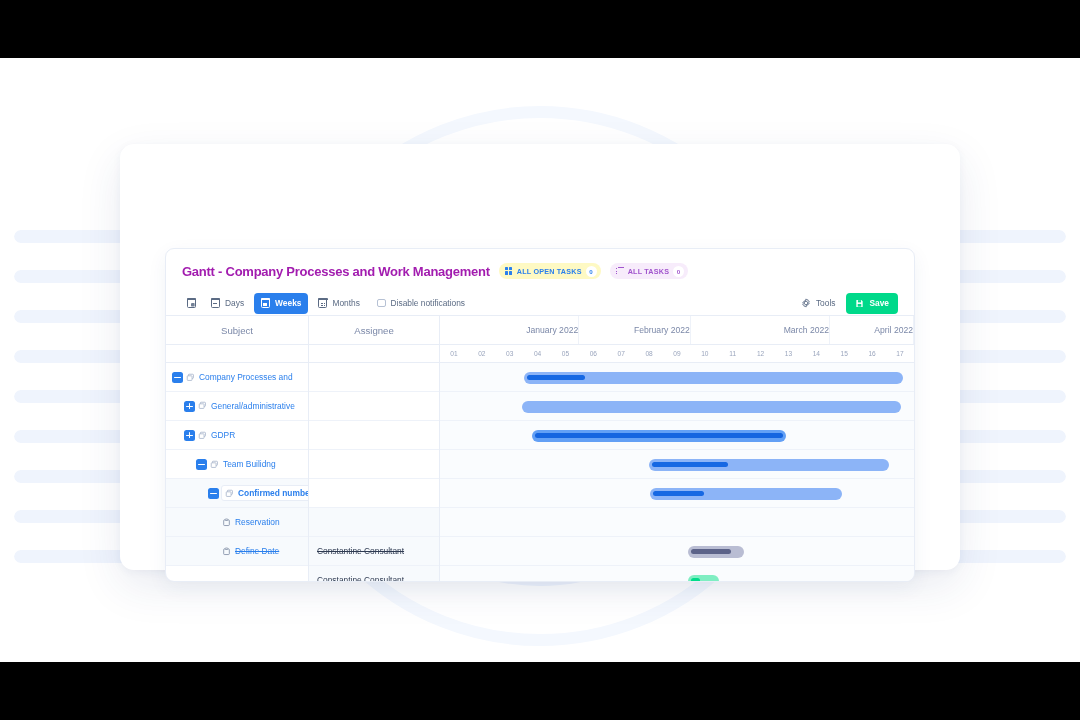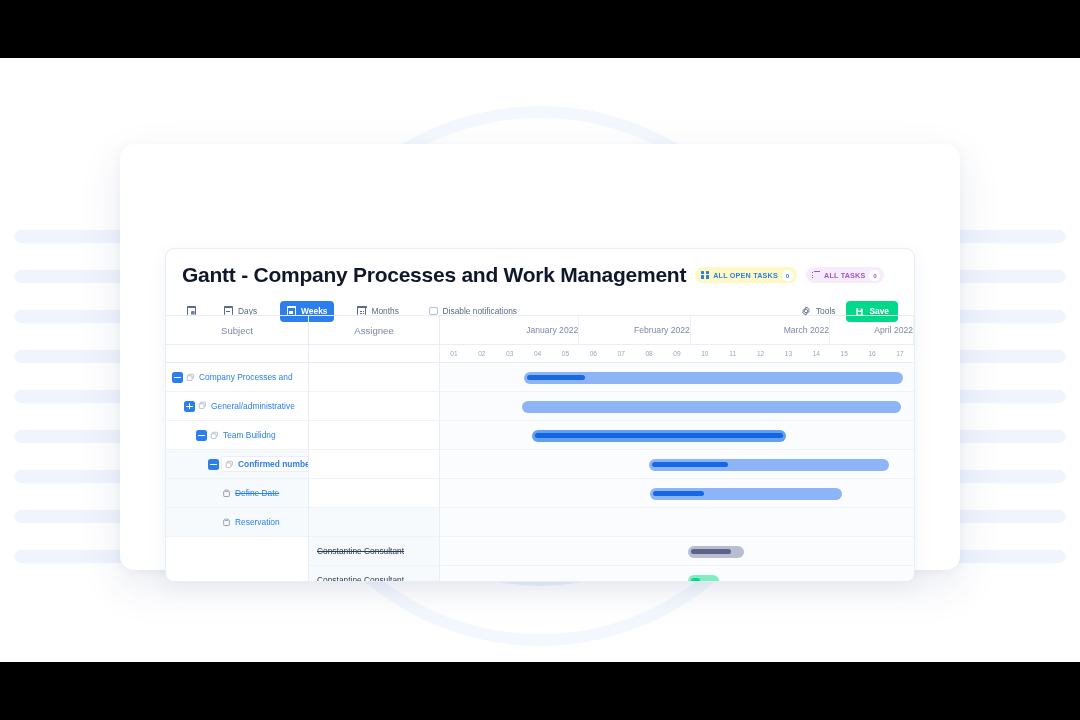--- a/index.html
+++ b/index.html
@@ -62,21 +62,21 @@
     width: 750px; height: 334px;
     background: #ffffff; border: 1px solid #e8edf6;
     border-radius: 9px; overflow: hidden;
     box-shadow: 0 6px 20px rgba(36,62,120,.06);
   }
 
   
   .card-head { padding: 14px 16px 0 16px; }
   .title-row { display: flex; align-items: center; gap: 9px; }
   .page-title {
-    font-size: 21px; font-weight: 700; color: #0f172a;
+    font-size: 13px; font-weight: 700; color: #a21caf;
     letter-spacing: -.25px; white-space: nowrap;
   }
   .badge {
     display: inline-flex; align-items: center; gap: 4px;
     border-radius: 11px; padding: 2.5px 4px 2.5px 6px;
     font-size: 7.2px; font-weight: 700; letter-spacing: .2px;
     white-space: nowrap;
   }
   .badge.open { background: #fef9c3; color: #2a7fec; }
   .badge.all  { background: #f7ecfb; color: #a155cd; }
@@ -108,21 +108,21 @@
   }
   .ico-list b:nth-of-type(1){top:1px}
   .ico-list b:nth-of-type(2){top:3.5px}
   .ico-list b:nth-of-type(3){top:6px}
 
   
   .toolbar {
     display: flex; align-items: center;
     margin-top: 12px; height: 24px;
   }
-  .tb-left { display: flex; align-items: flex-start; gap: 16px; }
+  .tb-left { display: flex; align-items: flex-start; gap: 3px; }
   .tb-right { margin-left: auto; display: flex; align-items: center; gap: 4px; }
   .tb-btn {
     display: inline-flex; align-items: center; gap: 5px;
     height: 21px; padding: 0 7px; border-radius: 4px;
     font-size: 8.4px; color: #5b6b84; background: transparent;
     border: none; cursor: pointer; white-space: nowrap;
   }
   .tb-btn.icon-only { padding: 0 5px; }
   .tb-btn.active { background: #2a7fec; color: #ffffff; font-weight: 600; }
   .tb-btn.save {
@@ -381,20 +381,31 @@
               <div class="tw plus"></div>
               <span class="" style="display: inline-flex; align-items: flex-start;">
                 <svg class="doc-ico" viewBox="0 0 16 16">
                   <rect x="4.2" y="2.2" width="9" height="7.4" rx="1.3" fill="none" stroke="#93a3bf" stroke-width="1.3"></rect>
                   <rect x="2.2" y="5" width="8.6" height="8.2" rx="1.3" fill="#fff" stroke="#93a3bf" stroke-width="1.3"></rect>
                 </svg>
                 <span class="sub-text">General/administrative</span>
               </span>
             </div>
             <div class="row">
+              <div class="indent" style="width: 18px;"></div>
+              <div class="tw plus"></div>
+              <span class="" style="display: inline-flex; align-items: center;">
+                <svg class="doc-ico" viewBox="0 0 16 16">
+                  <rect x="4.2" y="2.2" width="9" height="7.4" rx="1.3" fill="none" stroke="#93a3bf" stroke-width="1.3"></rect>
+                  <rect x="2.2" y="5" width="8.6" height="8.2" rx="1.3" fill="#fff" stroke="#93a3bf" stroke-width="1.3"></rect>
+                </svg>
+                <span class="sub-text">GDPR</span>
+              </span>
+            </div>
+            <div class="row">
               <div class="indent" style="width: 30px;"></div>
               <div class="tw"></div>
               <span class="" style="display: inline-flex; align-items: center;">
                 <svg class="doc-ico" viewBox="0 0 16 16">
                   <rect x="4.2" y="2.2" width="9" height="7.4" rx="1.3" fill="none" stroke="#93a3bf" stroke-width="1.3"></rect>
                   <rect x="2.2" y="5" width="8.6" height="8.2" rx="1.3" fill="#fff" stroke="#93a3bf" stroke-width="1.3"></rect>
                 </svg>
                 <span class="sub-text">Team Builidng</span>
               </span>
             </div>
@@ -402,40 +413,40 @@
               <div class="indent" style="width: 42px;"></div>
               <div class="tw"></div>
               <span class="chip" style="display: inline-flex; align-items: center;">
                 <svg class="doc-ico" viewBox="0 0 16 16">
                   <rect x="4.2" y="2.2" width="9" height="7.4" rx="1.3" fill="none" stroke="#93a3bf" stroke-width="1.3"></rect>
                   <rect x="2.2" y="5" width="8.6" height="8.2" rx="1.3" fill="#fff" stroke="#93a3bf" stroke-width="1.3"></rect>
                 </svg>
                 <span class="sub-text bold">Confirmed number of participatns</span>
               </span>
             </div>
+            <div class="row tint">
+              <div class="indent" style="width: 54px;"></div>
+              <div style="width: 2px; flex: 0 0 auto;"></div>
+              <span class="" style="display: inline-flex; align-items: center;">
+                <svg class="doc-ico" viewBox="0 0 16 16">
+                  <rect x="3" y="3.4" width="10" height="10" rx="1.4" fill="none" stroke="#6b7b97" stroke-width="1.4"></rect>
+                  <rect x="5.6" y="1.8" width="4.8" height="2.6" rx="1" fill="#fff" stroke="#6b7b97" stroke-width="1.3"></rect>
+                </svg>
+                <span class="sub-text">Reservation</span>
+              </span>
+            </div>
             <div class="row strike-row tint">
               <div class="indent" style="width: 54px;"></div>
               <div style="width: 2px; flex: 0 0 auto;"></div>
               <span class="" style="display: inline-flex; align-items: center;">
                 <svg class="doc-ico" viewBox="0 0 16 16">
                   <rect x="3" y="3.4" width="10" height="10" rx="1.4" fill="none" stroke="#6b7b97" stroke-width="1.4"></rect>
                   <rect x="5.6" y="1.8" width="4.8" height="2.6" rx="1" fill="#fff" stroke="#6b7b97" stroke-width="1.3"></rect>
                 </svg>
                 <span class="sub-text">Define Date</span>
-              </span>
-            </div>
-            <div class="row tint">
-              <div class="indent" style="width: 54px;"></div>
-              <div style="width: 2px; flex: 0 0 auto;"></div>
-              <span class="" style="display: inline-flex; align-items: center;">
-                <svg class="doc-ico" viewBox="0 0 16 16">
-                  <rect x="3" y="3.4" width="10" height="10" rx="1.4" fill="none" stroke="#6b7b97" stroke-width="1.4"></rect>
-                  <rect x="5.6" y="1.8" width="4.8" height="2.6" rx="1" fill="#fff" stroke="#6b7b97" stroke-width="1.3"></rect>
-                </svg>
-                <span class="sub-text">Reservation</span>
               </span>
             </div>
           </div>
       </div>
 
       <div class="col-assignee">
         <div class="col-head">Assignee</div>
         <div class="sub-head-spacer"></div>
         <div class="rows" id="assignee-rows">
             <div class="row">

